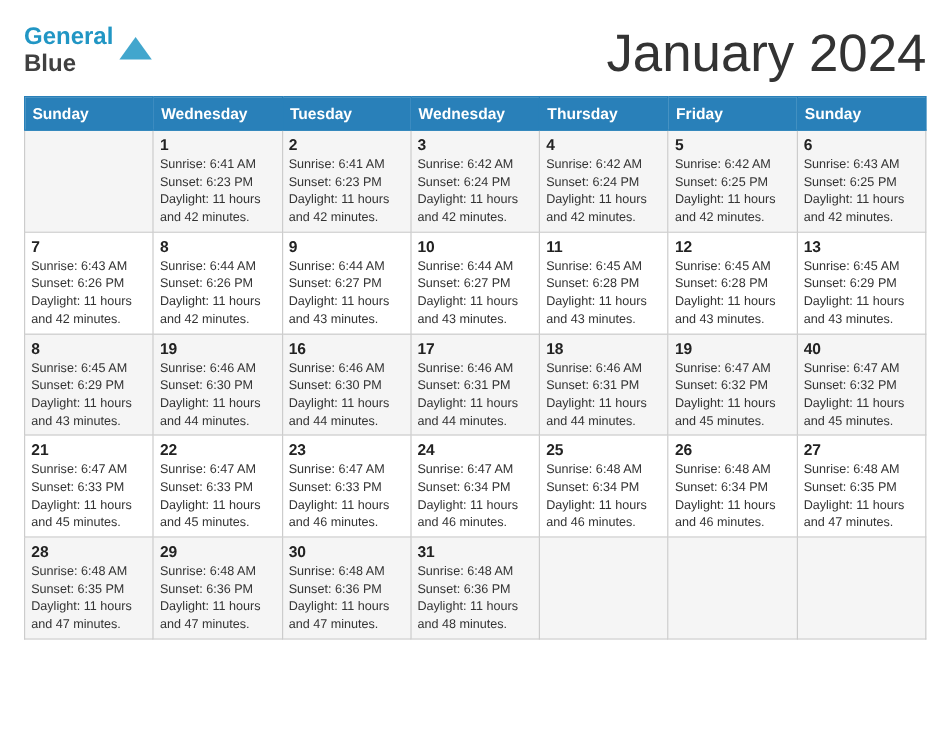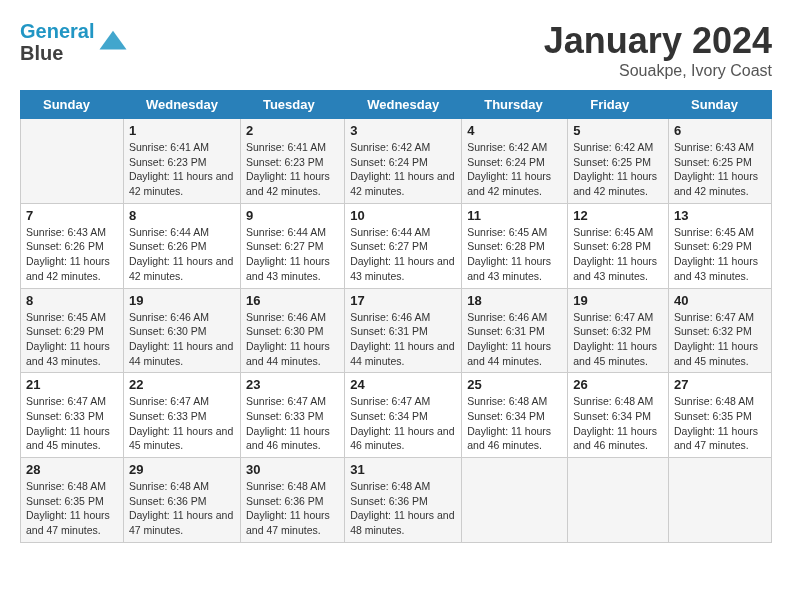--- a/index.html
+++ b/index.html
@@ -31,38 +31,38 @@
     }
     .logo-icon {
       width: 30px;
       height: 30px;
       margin-left: 4px;
     }
     .title-block {
       text-align: right;
     }
     .month-title {
-      font-size: 36px;
+      font-size: 44px;
       color: #333;
-      font-weight: bold;
+      font-weight: normal;
     }
     .location {
       font-size: 16px;
       color: #555;
     }
     table {
       width: 100%;
       border-collapse: collapse;
       font-size: 11px;
     }
     thead tr th {
       background-color: #2980b9;
       color: #fff;
       text-align: left;
-      padding: 6px 22px;
+      padding: 6px 6px;
       font-size: 13px;
       font-weight: bold;
       border: 1px solid #2980b9;
       margin-left: 24px;
     }
     tbody tr td {
       border: 1px solid #ccc;
       vertical-align: top;
       padding: 4px 5px;
       height: 80px;
@@ -98,21 +98,20 @@
           <span style="color:#404040;">Blue</span>
         </div>
         <svg class="logo-icon" viewBox="0 0 40 40" xmlns="http://www.w3.org/2000/svg">
           <polygon points="20,5 38,30 2,30" fill="#2196c4" opacity="0.85"></polygon>
         </svg>
       </div>
     </div>
   </div>
   <div class="title-block">
     <div class="month-title">January 2024</div>
-    <div class="location">Souakpe, Ivory Coast</div>
   </div>
 </div>
 
 <table>
   <thead>
     <tr>
     <th>Sunday</th>
         <th>Wednesday</th>
         <th>Tuesday</th>
         <th>Wednesday</th>

